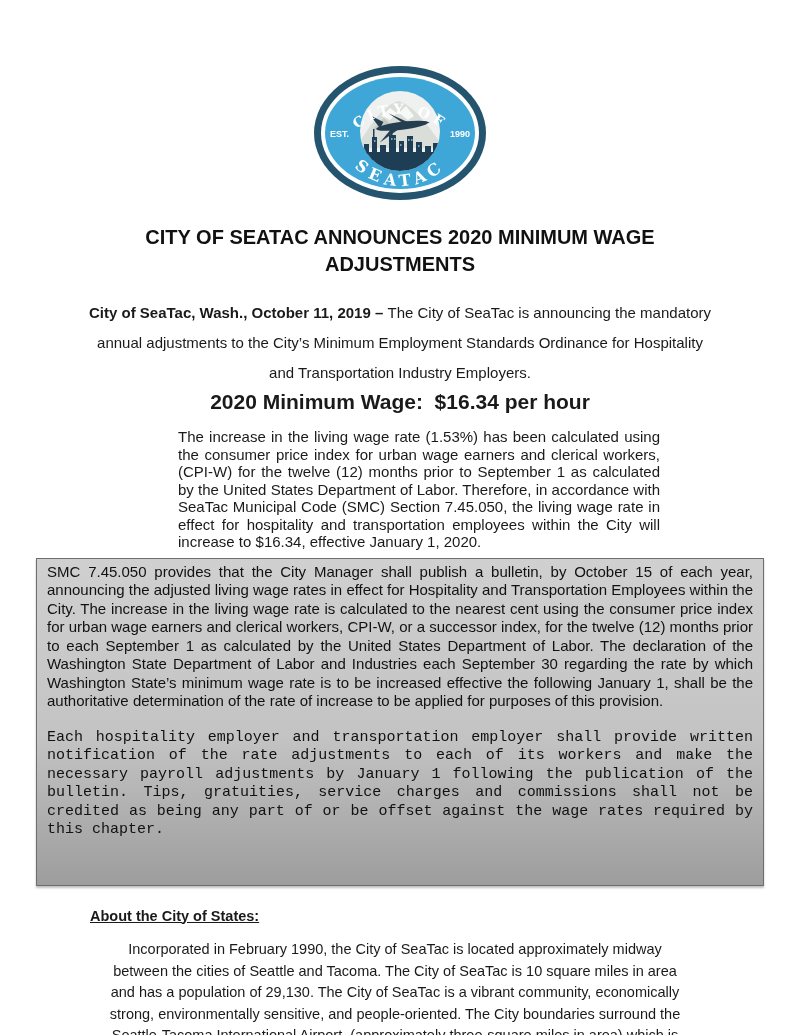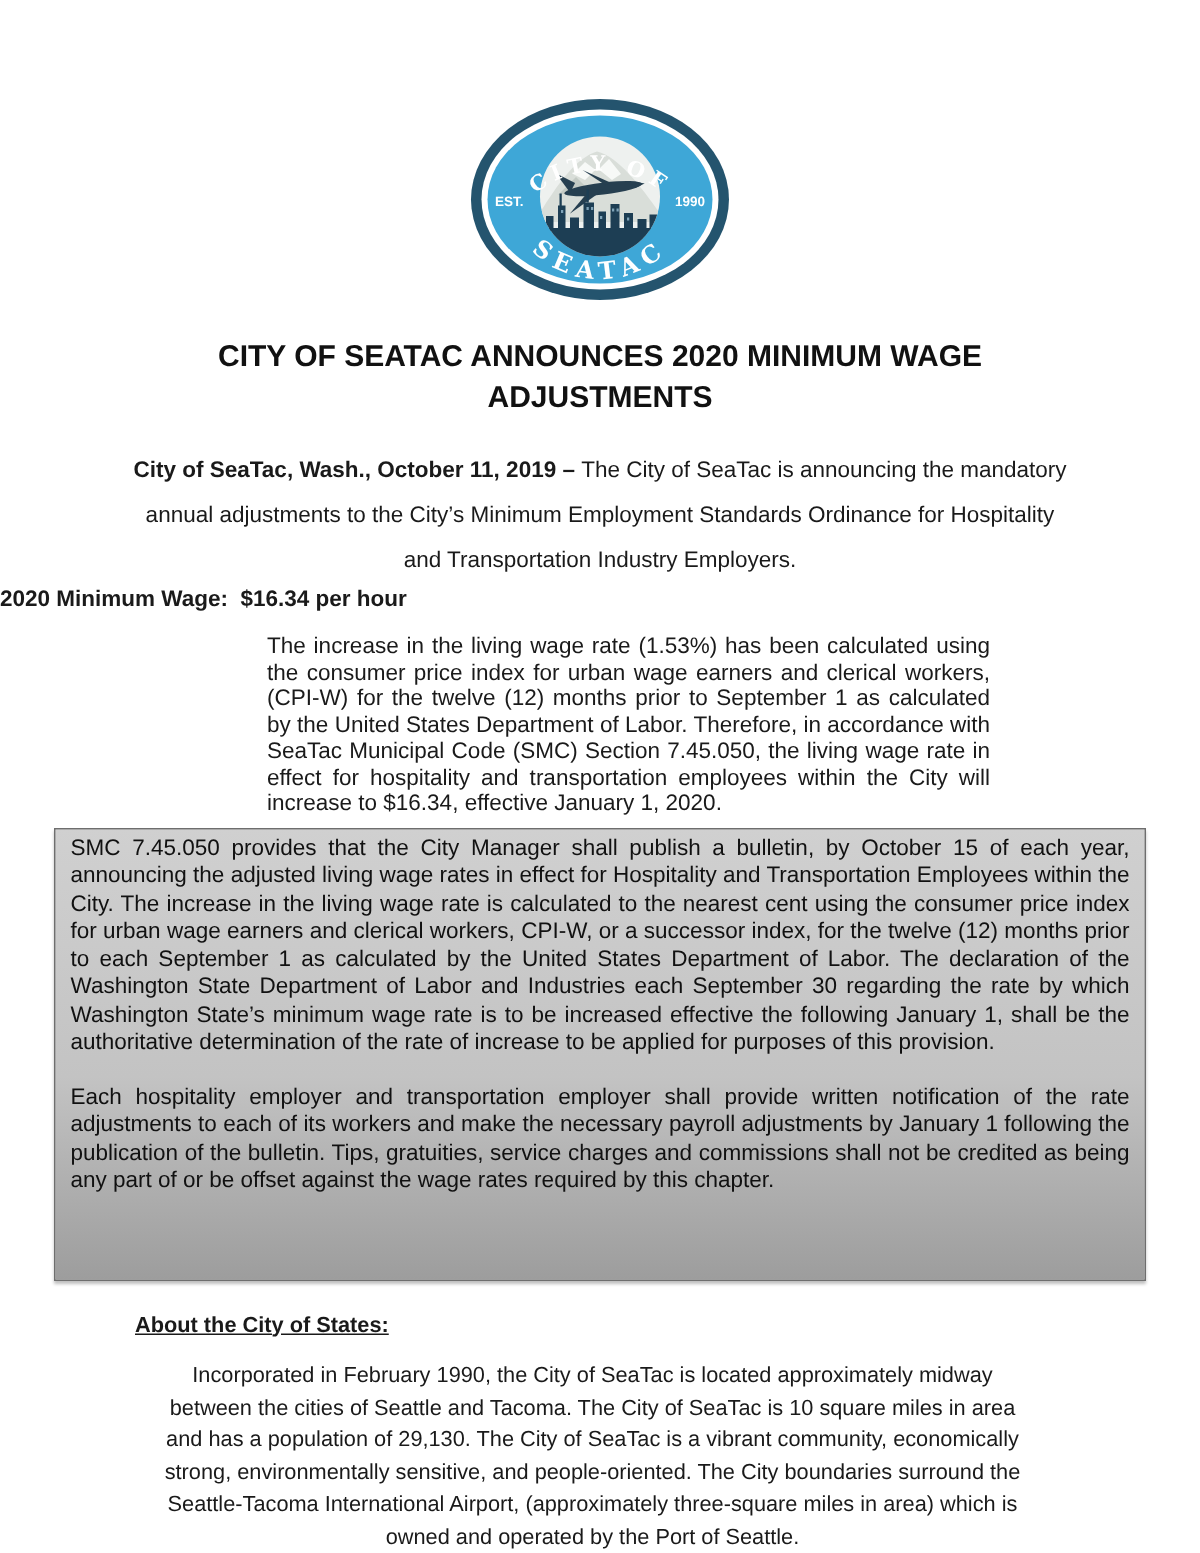--- a/index.html
+++ b/index.html
@@ -33,22 +33,22 @@
   }
   .intro {
     margin: 20px 88px 0 88px;
     font-size: 15px;
     line-height: 30px;
     text-align: center;
   }
   .intro b { font-weight: bold; }
   .wage-line {
     margin: 2px 0 1px 0;
-    text-align: left;
-    font-size: 15px;
+    text-align: center;
+    font-size: 21px;
     font-weight: bold;
     white-space: pre-wrap;
   }
   .calc-par {
     margin: 14px 140px 0 178px;
     font-size: 15px;
     line-height: 17.5px;
     text-align: justify;
   }
   .notice-box {
@@ -58,21 +58,21 @@
     padding: 4px 10px 44px 10px;
     box-shadow: 0 2px 2px rgba(0,0,0,0.25);
   }
   .notice-box p {
     margin: 0 0 18px 0;
     font-size: 15px;
     line-height: 18.5px;
     text-align: justify;
     color: #111111;
   }
-  .notice-box p:last-child { margin-bottom: 12px; }
+  .notice-box p:last-child { margin-bottom: 1px; font-family: Liberation Mono, monospace; }
   .about-sec {
     margin: 20px 100px 0 90px;
     font-size: 14.5px;
     line-height: 21.5px;
   }
   .about-heading {
     font-size: 14.5px;
     font-weight: bold;
     text-decoration: underline;
     margin: 0;

